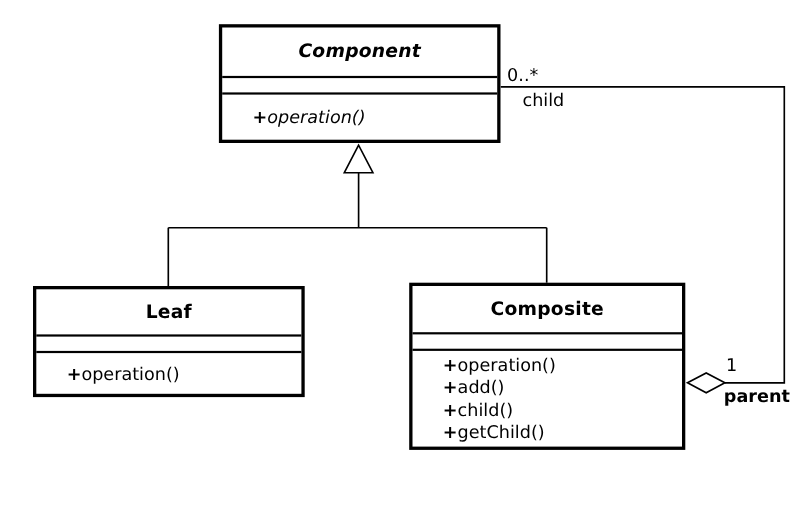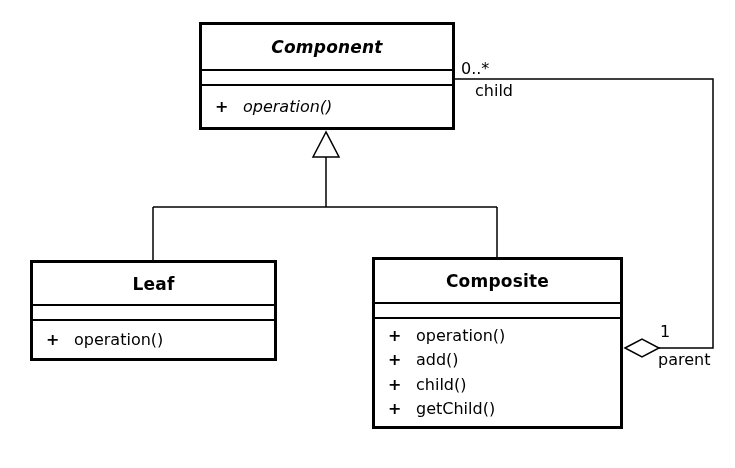--- a/index.html
+++ b/index.html
@@ -4,20 +4,21 @@
 <style>
   html, body { margin: 0; padding: 0; background: #ffffff; }
   .canvas {
     position: relative;
     width: 735px;
     height: 468px;
     background: #ffffff;
     font-family: "DejaVu Sans", sans-serif;
     color: #000000;
     overflow: hidden;
+    text-align: right;
   }
   svg.connectors {
     position: absolute;
     left: 0; top: 0;
     width: 735px; height: 468px;
   }
   .class-box {
     position: absolute;
     background: #ffffff;
     border: 3px solid #000000;
@@ -64,27 +65,27 @@
     position: absolute;
     font-size: 16px;
     line-height: 1.2;
     white-space: nowrap;
   }
   
   #box-component { left: 199px; top: 22px;  width: 256px; height: 108px; }
   #box-component .class-title { height: 44px; }
   #box-leaf      { left: 30px;  top: 260px; width: 247px; height: 101px; }
   #box-leaf .class-title { height: 41px; }
-  #box-composite { left: 372px; top: 257px; width: 251px; height: 172px; }
+  #box-composite { left: 372px; top: 257px; width: 251px; height: 152px; }
   #box-composite .class-title { height: 42px; }
   
   #label-child-mult  { left: 461px; top: 59px; }
   #label-child-role  { left: 475px; top: 81px; }
   #label-parent-mult { left: 660px; top: 322px; }
-  #label-parent-role { left: 658px; top: 350px; }
+  #label-parent-role { left: 658px; top: 350px; font-weight: bold; }
 </style>
 </head>
 <body>
 
 <div class="canvas">
 
   <svg class="connectors" viewBox="0 0 735 468" xmlns="http://www.w3.org/2000/svg">
 
     <g stroke="#000000" stroke-width="1.5" fill="none">
       <line x1="326" y1="157" x2="326" y2="207"></line>

